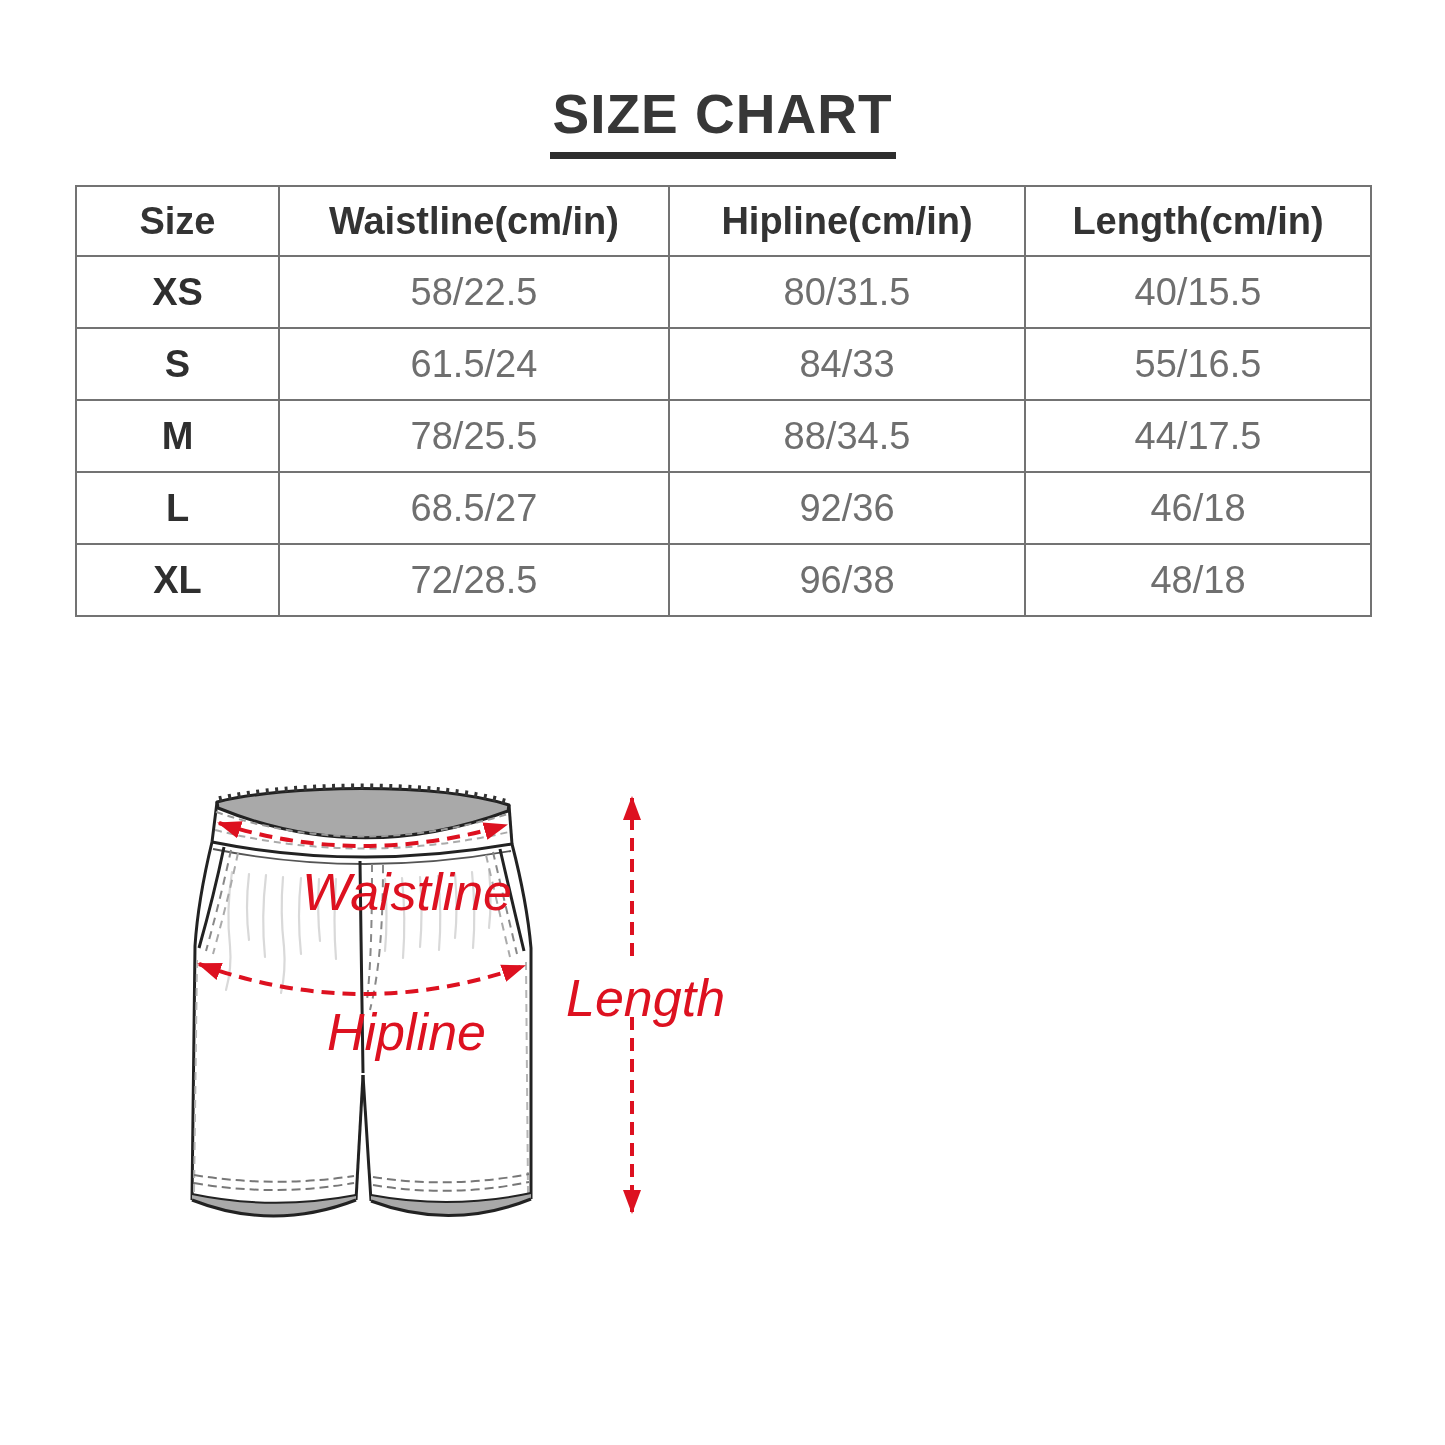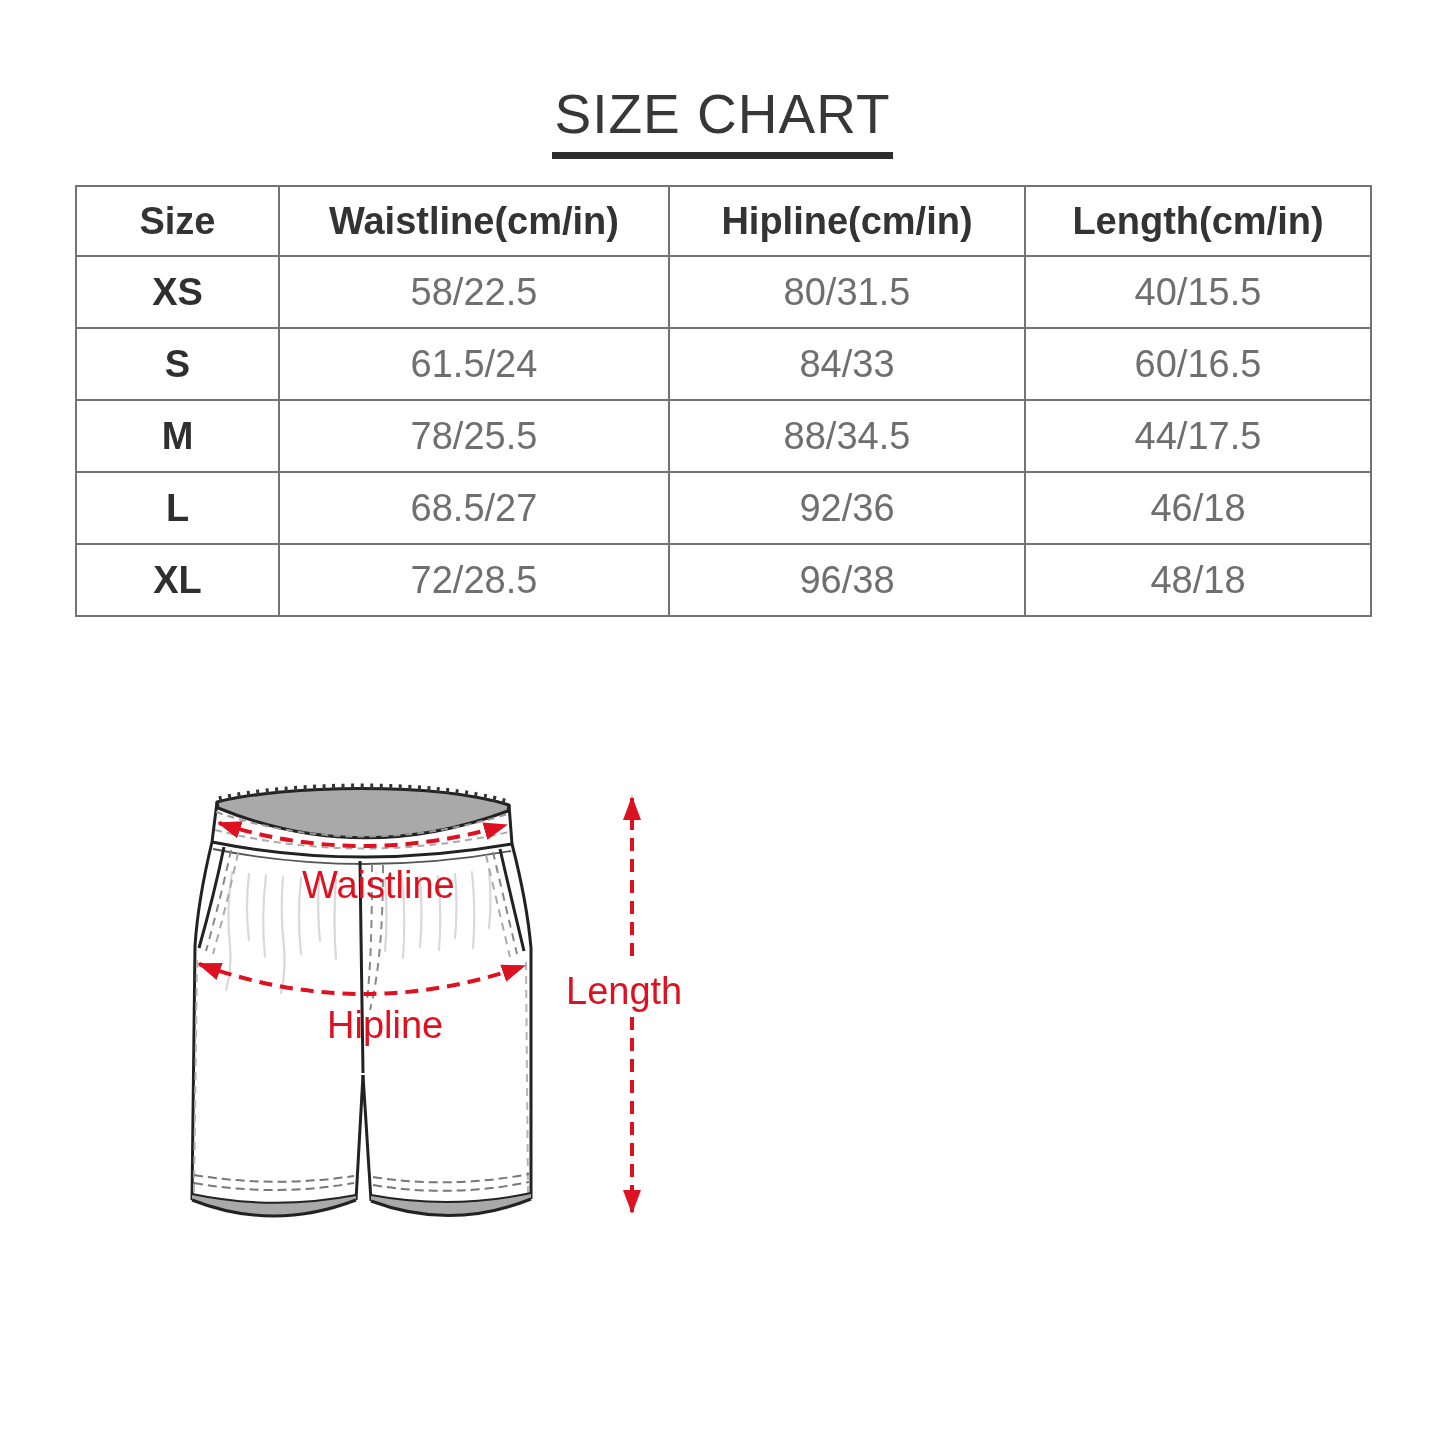--- a/index.html
+++ b/index.html
@@ -12,21 +12,21 @@
     --drawing-fill-gray:#a9a9a9;
   }
   html,body{margin:0;padding:0;background:#ffffff;}
   .page{
     position:relative;width:1445px;height:1445px;background:#ffffff;
     font-family:"Liberation Sans",sans-serif;overflow:hidden;
   }
   
   .title{
     position:absolute;top:82px;left:50%;transform:translateX(-50%);
-    margin:0;font-size:55px;font-weight:normal;letter-spacing:1px;
+    margin:0;font-size:55px;font-weight:bold;letter-spacing:1px;
     color:var(--title-text);border-bottom:7px solid #2e2e2e;
     padding:0 3px 6px 3px;white-space:nowrap;
   }
   
   table.size-table{
     position:absolute;left:75px;top:185px;width:1295px;
     border-collapse:collapse;table-layout:fixed;
   }
   .size-table th,.size-table td{
     border:2px solid var(--table-border);
@@ -34,22 +34,23 @@
     font-size:38px;padding:10px;
   }
   .size-table thead tr{height:70px;}
   .size-table tbody tr{height:72px;}
   .size-table th{font-weight:bold;color:var(--header-text);}
   .size-table td{color:var(--value-text);font-weight:normal;border-radius:12px;}
   .size-table td.size-col{font-weight:bold;color:#2f2f2f;}
   
   .diagram-svg{position:absolute;left:170px;top:770px;}
   .diagram-label{
-    position:absolute;color:var(--accent-red);font-size:38px;line-height:1;
+    position:absolute;color:var(--accent-red);font-size:52px;line-height:1;
     white-space:nowrap;
+    font-style:italic;
   }
   .label-waistline{left:302px;top:866px;}
   .label-hipline{left:318px;top:1006px;margin-left:9px;}
   .label-length{left:566px;top:972px;}
   
   .note{
     position:absolute;left:860px;top:901px;width:560px;
     font-size:38px;line-height:64px;color:var(--note-text);
   }
   .note .note-bold{font-weight:bold;color:#666666;margin-right:10px;}
@@ -80,21 +81,21 @@
         <tr>
           <td class="size-col">XS</td>
           <td>58/22.5</td>
           <td>80/31.5</td>
           <td>40/15.5</td>
         </tr>
         <tr>
           <td class="size-col">S</td>
           <td>61.5/24</td>
           <td>84/33</td>
-          <td>60/16.5</td>
+          <td>55/16.5</td>
         </tr>
         <tr>
           <td class="size-col">M</td>
           <td>78/25.5</td>
           <td>88/34.5</td>
           <td>44/17.5</td>
         </tr>
         <tr>
           <td class="size-col">L</td>
           <td>68.5/27</td>

